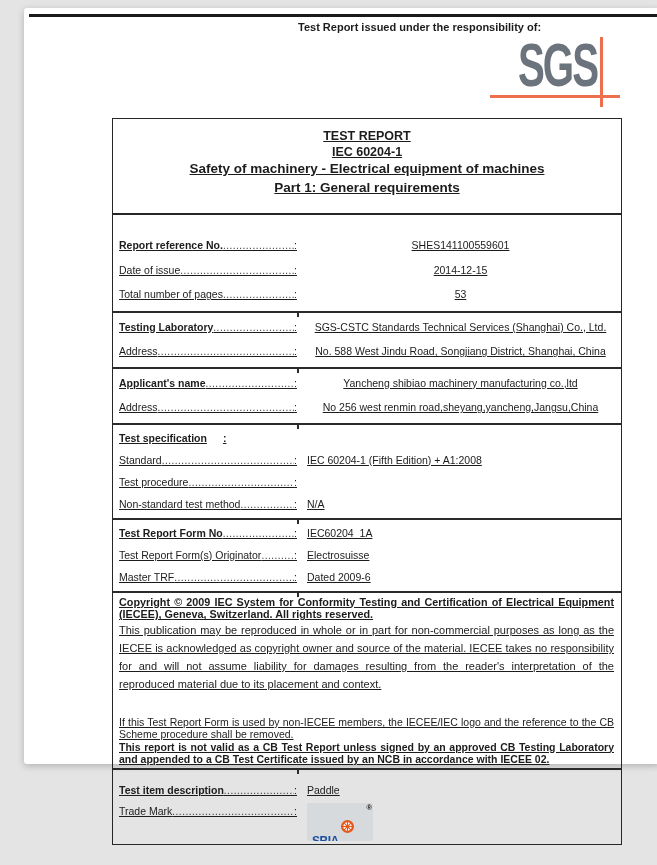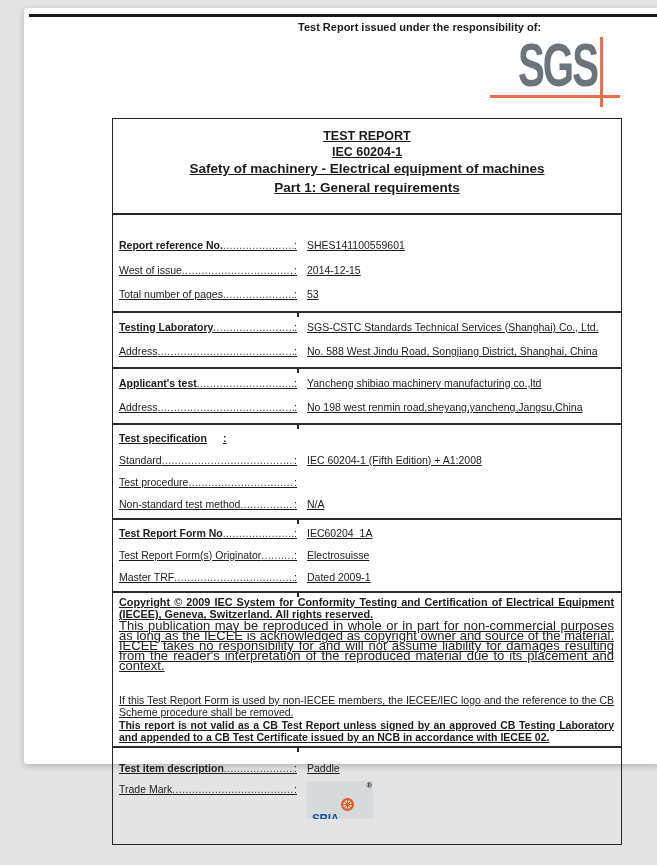--- a/index.html
+++ b/index.html
@@ -63,29 +63,29 @@
   .row { display: flex; align-items: center; height: 24px; padding: 0 7px 0 6px; }
   .row .lbl { width: 178px; flex: none; display: flex; align-items: baseline; white-space: nowrap; }
   .row .lt { flex: none; }
   .row .bold { font-weight: bold; }
   .dots { flex: 1 1 auto; overflow: hidden; white-space: nowrap; color: #3a3a3a; letter-spacing: .5px; font-size: 10px; }
   .dots::after { content: "........................................................................................"; }
   .colon { flex: none; }
   .row .val { margin-left: 10px; flex: 1; white-space: nowrap; overflow: hidden; }
 
   .sec-refs { padding-top: 18px; padding-bottom: 4px; }
-  .sec-refs .row, .sec-lab .row, .sec-app .row { height: 24.5px; }
+  .sec-refs .row, .sec-lab .row, .sec-app .row { height: 24.5px; text-align: center; }
   .sec-spec .row, .sec-form .row { height: 22px; }
   .sec-spec .heading { height: 22px; font-weight: bold; gap: 16px; }
 
   
   .sec-copy { padding: 3px 7px 3px 6px; }
   .sec-copy p { text-align: justify; }
   .copy-head { font-size: 10.8px; font-weight: bold; line-height: 12.8px; }
-  .copy-fine { font-size: 13px; line-height: 10px; color: #222; }
+  .copy-fine { font-size: 11px; line-height: 18px; color: #222; }
   .copy-body { font-size: 10.5px; line-height: 12.2px; margin-top: 23px; }
   .copy-tail { font-size: 10.5px; font-weight: bold; line-height: 12.4px; }
 
   
   .sec-item { flex: 1 1 auto; padding-top: 8px; }
   .sec-item .row-desc { height: 24px; }
   .sec-item .row-tm { height: 62px; align-items: flex-start; }
   .sec-item .row-tm .lbl { margin-top: 3px; }
   .sec-item .row-manu { height: 30px; gap: 24px; }
   .sec-item .row-model { height: 30px; }
@@ -134,21 +134,21 @@
       <div class="row">
         <div class="lbl">
             <span class="lt bold">Report reference No.</span>
             <span class="dots"></span>
             <span class="colon">:</span>
           </div>
         <div class="val">SHES141100559601</div>
       </div>
       <div class="row">
         <div class="lbl">
-            <span class="lt">West of issue</span>
+            <span class="lt">Date of issue</span>
             <span class="dots"></span>
             <span class="colon">:</span>
           </div>
         <div class="val">2014-12-15</div>
       </div>
       <div class="row">
         <div class="lbl">
             <span class="lt">Total number of pages</span>
             <span class="dots"></span>
             <span class="colon">:</span>
@@ -172,33 +172,33 @@
             <span class="dots"></span>
             <span class="colon">:</span>
           </div>
         <div class="val">No. 588 West Jindu Road, Songjiang District, Shanghai, China</div>
       </div>
     </div>
 
     <div class="section sec-app">
       <div class="row">
         <div class="lbl">
-            <span class="lt bold">Applicant's test</span>
+            <span class="lt bold">Applicant's name</span>
             <span class="dots"></span>
             <span class="colon">:</span>
           </div>
         <div class="val">Yancheng shibiao machinery manufacturing co.,ltd</div>
       </div>
       <div class="row">
         <div class="lbl">
             <span class="lt">Address</span>
             <span class="dots"></span>
             <span class="colon">:</span>
           </div>
-        <div class="val">No 198 west renmin road,sheyang,yancheng,Jangsu,China</div>
+        <div class="val">No 256 west renmin road,sheyang,yancheng,Jangsu,China</div>
       </div>
     </div>
 
     <div class="section sec-spec">
       <div class="row heading">
         <span class="lt bold">Test specification</span>
           <span class="bold">:</span>
       </div>
       <div class="row">
         <div class="lbl">
@@ -241,21 +241,21 @@
             <span class="colon">:</span>
           </div>
         <div class="val">Electrosuisse</div>
       </div>
       <div class="row">
         <div class="lbl">
             <span class="lt">Master TRF</span>
             <span class="dots"></span>
             <span class="colon">:</span>
           </div>
-        <div class="val">Dated 2009-1</div>
+        <div class="val">Dated 2009-6</div>
       </div>
     </div>
 
     <div class="section sec-copy">
       <p class="copy-head">Copyright © 2009 IEC System for Conformity Testing and Certification of Electrical Equipment (IECEE), Geneva, Switzerland. All rights reserved.</p>
       <p class="copy-fine">This publication may be reproduced in whole or in part for non-commercial purposes as long as the IECEE is acknowledged as copyright owner and source of the material. IECEE takes no responsibility for and will not assume liability for damages resulting from the reader's interpretation of the reproduced material due to its placement and context.</p>
       <p class="copy-body">If this Test Report Form is used by non-IECEE members, the IECEE/IEC logo and the reference to the CB Scheme procedure shall be removed.</p>
       <p class="copy-tail">This report is not valid as a CB Test Report unless signed by an approved CB Testing Laboratory and appended to a CB Test Certificate issued by an NCB in accordance with IECEE 02.</p>
     </div>
 

